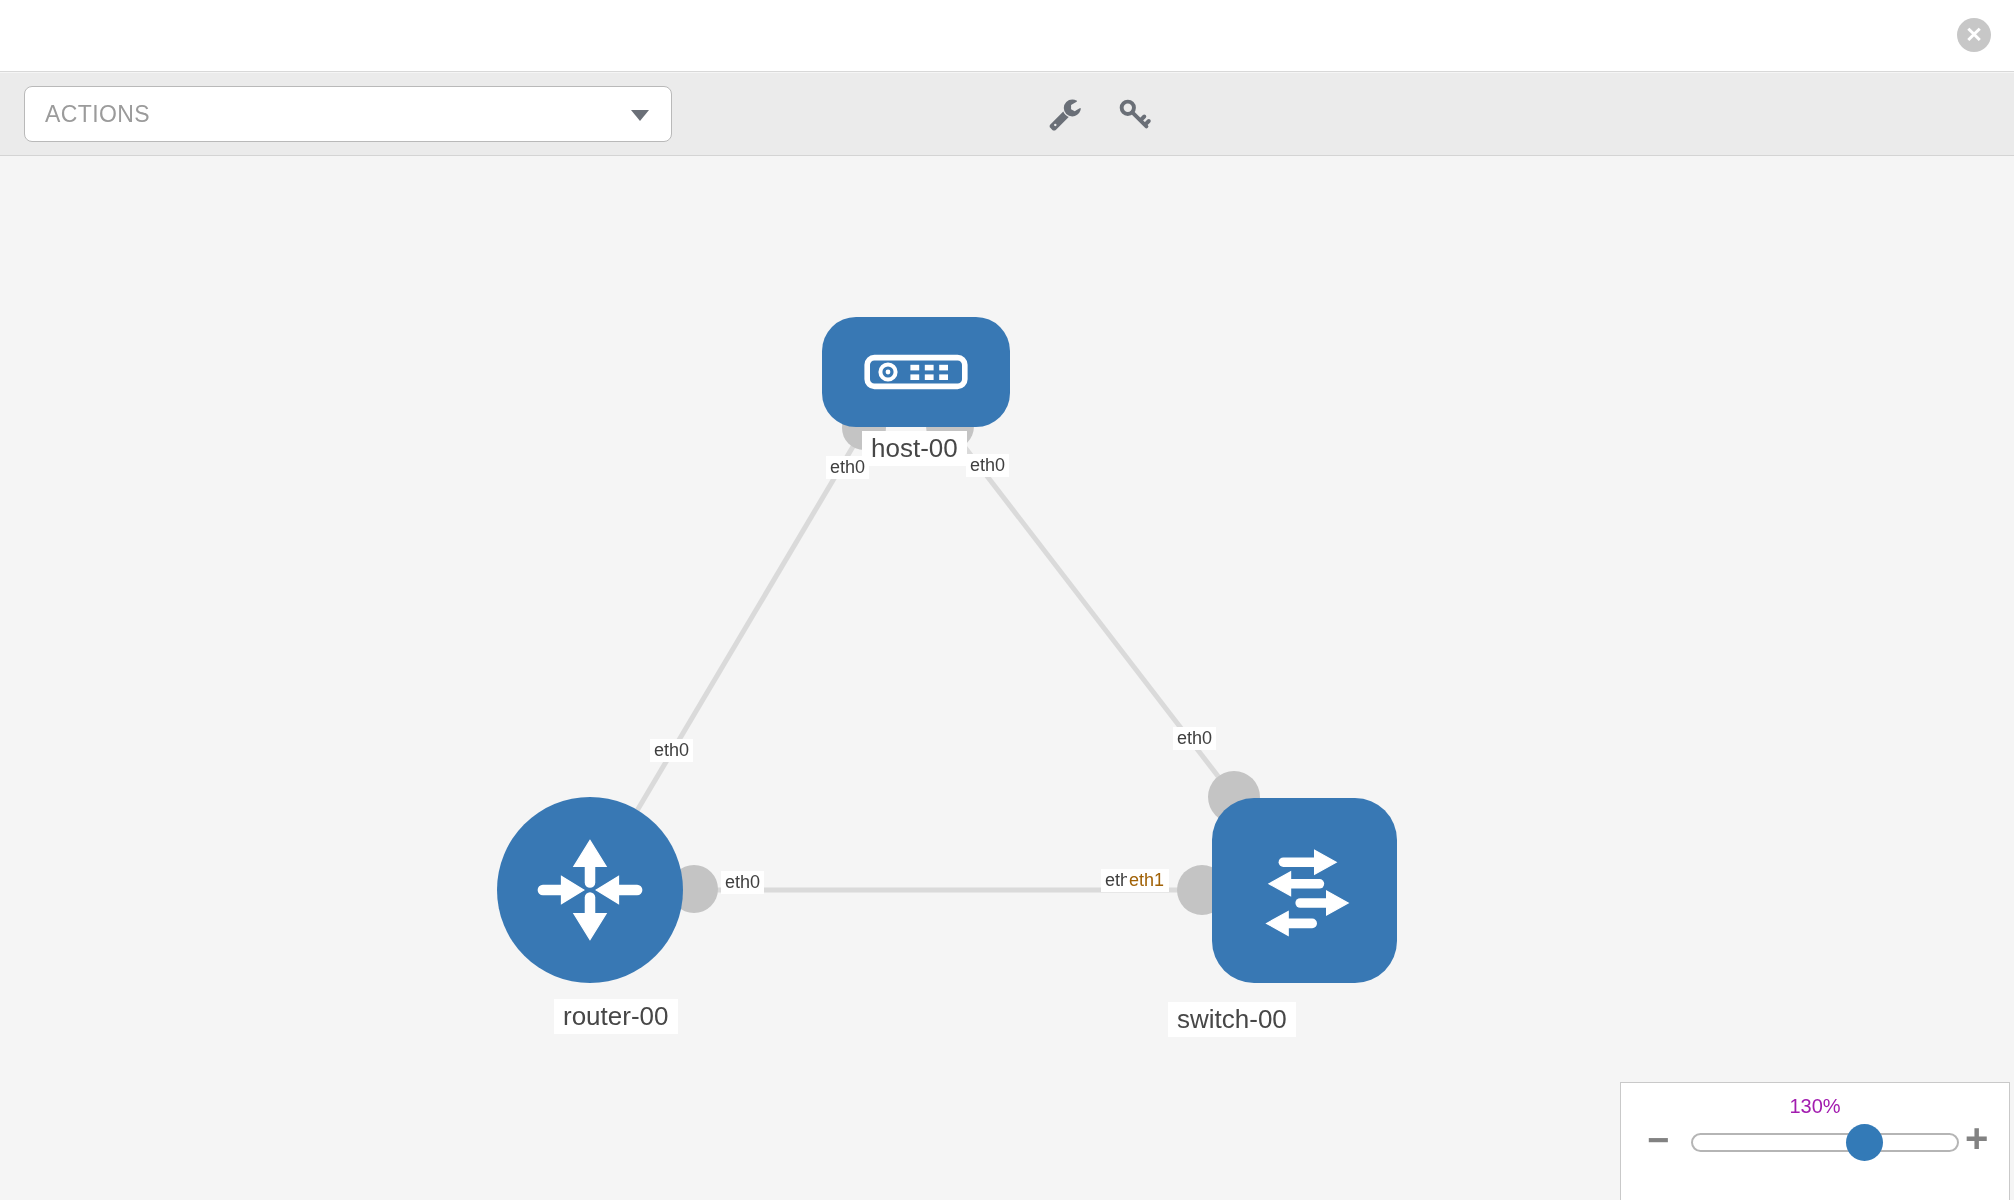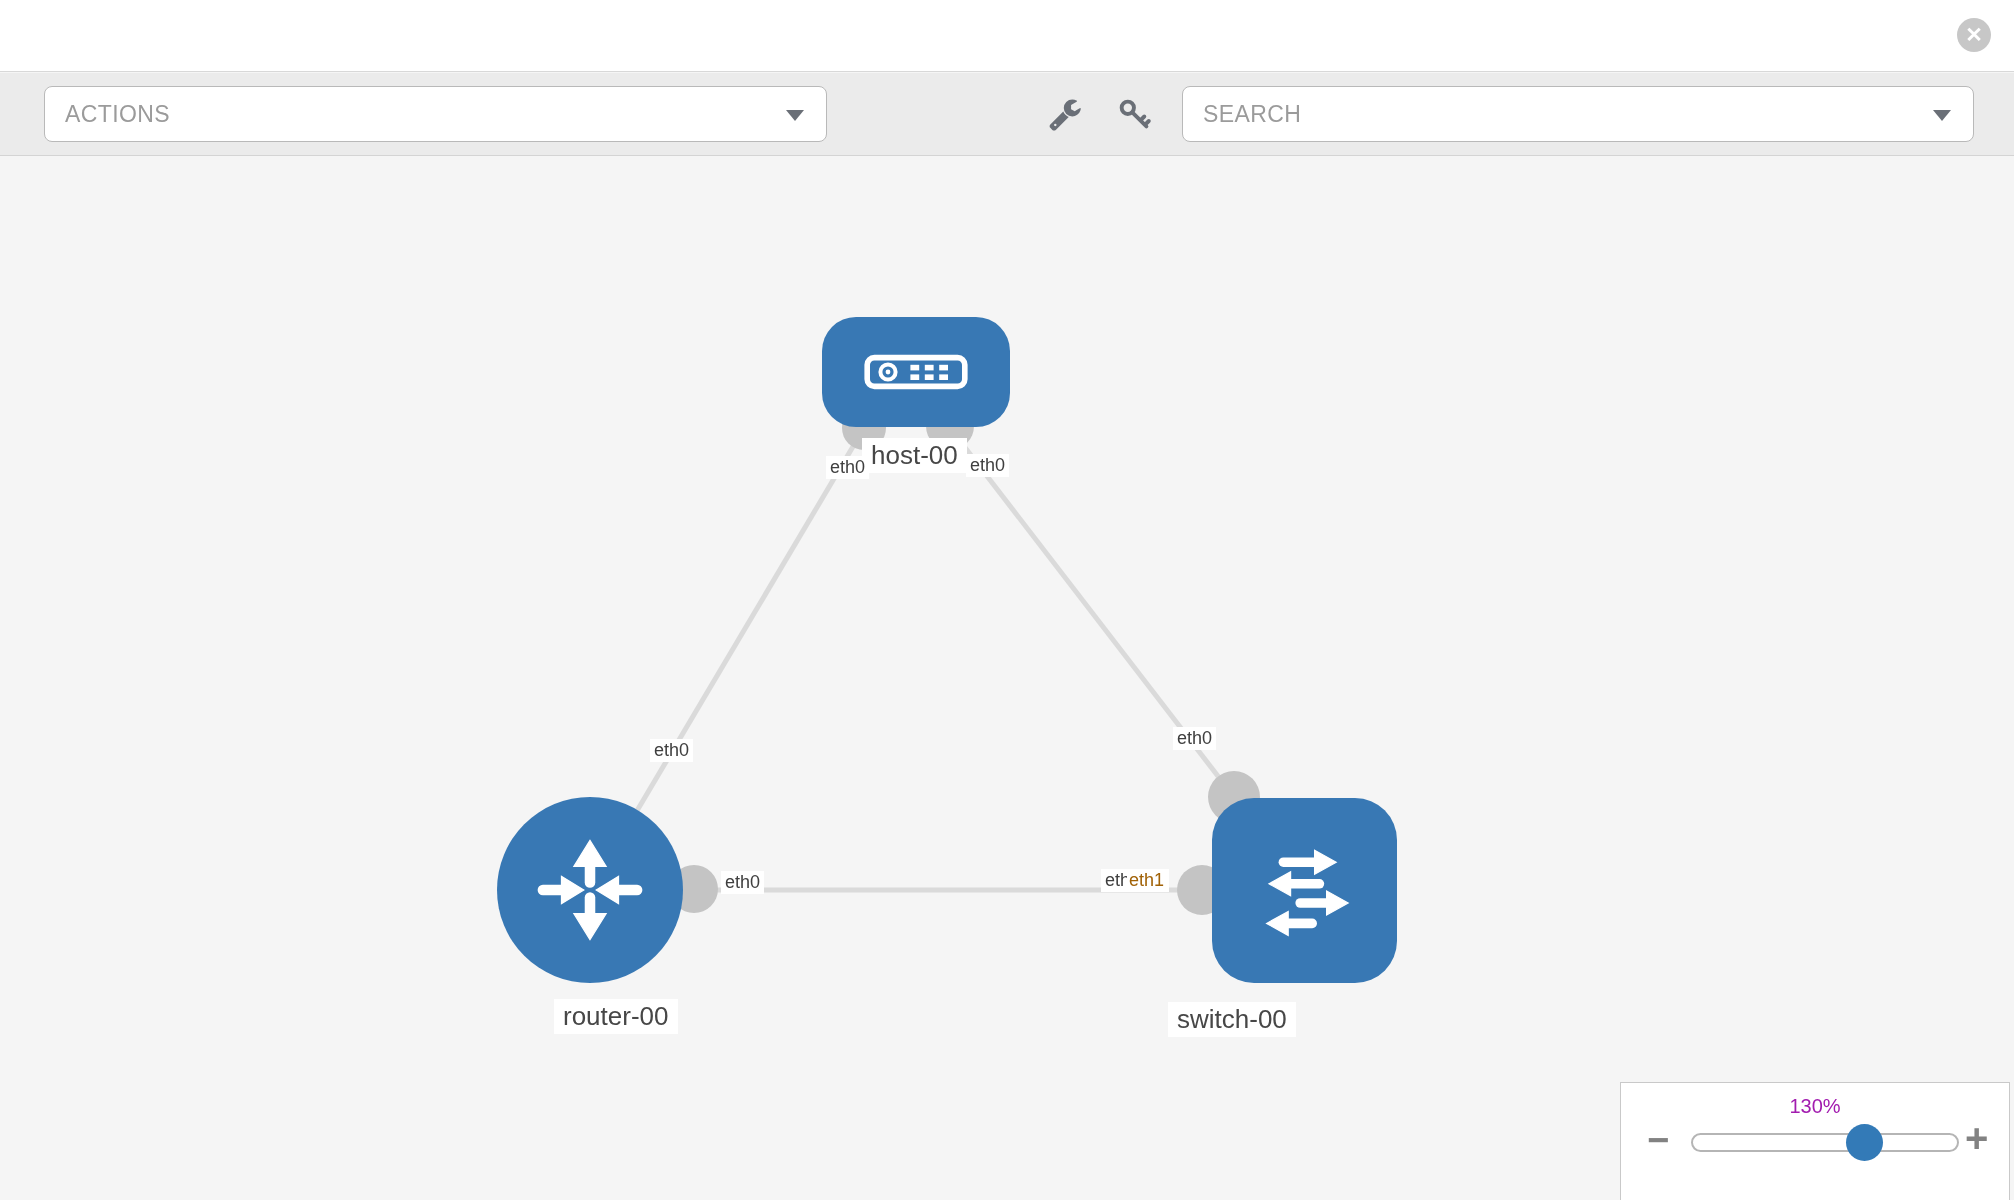--- a/index.html
+++ b/index.html
@@ -11,40 +11,40 @@
   .header { position:absolute; top:0; left:0; width:2014px; height:72px; background:#ffffff; border-bottom:1px solid #d8d8d8; }
   .title { position:absolute; left:40px; top:0; line-height:72px; font-size:25px; font-weight:bold; color:#605e5e; letter-spacing:0.2px; }
   .close-btn { position:absolute; top:18px; right:23px; width:34px; height:34px; border-radius:50%; background:#c7c7c7; cursor:pointer; }
   .close-btn span { position:absolute; left:0; top:0; width:34px; height:34px; line-height:33px; text-align:center; color:#ffffff; font-size:21px; font-weight:bold; }
 
   
   .toolbar { position:absolute; top:73px; left:0; width:2014px; height:83px; background:#ebebeb; border-bottom:1px solid #d4d4d4; }
   .combo { position:absolute; top:13px; height:56px; background:#ffffff; border:1px solid #b9b9b9; border-radius:8px; }
   .combo .combo-label { position:absolute; left:20px; top:0; line-height:54px; font-size:23px; color:#9b9b9b; letter-spacing:0.4px; }
   .caret { position:absolute; right:22px; top:23px; width:0; height:0; border-left:9px solid transparent; border-right:9px solid transparent; border-top:11px solid #6a6f77; }
-  .combo-actions { left:44px; width:783px; }
+  .combo-actions { left:24px; width:648px; }
   .combo-search { left:1182px; width:792px; }
   .tool-btn { position:absolute; top:24px; width:36px; height:36px; cursor:pointer; }
   .tool-btn svg { display:block; }
   .tool-wrench { left:1048px; }
   .tool-key { left:1117px; }
 
   
   .canvas { position:absolute; top:156px; left:0; width:2014px; height:1044px; background:#f5f5f5; }
   .links-layer { position:absolute; top:0; left:0; }
 
   .node { position:absolute; background:#3878b4; }
   .node-host { left:822px; top:161px; width:188px; height:110px; border-radius:34px; }
   .node-router { left:497px; top:641px; width:186px; height:186px; border-radius:50%; }
   .node-switch { left:1212px; top:642px; width:185px; height:185px; border-radius:42px; }
   .node svg { position:absolute; left:50%; top:50%; transform:translate(-50%,-50%); }
 
   .node-label { position:absolute; background:#ffffff; color:#474747; font-size:26px; padding:2px 9px; white-space:nowrap; }
   .iface-label { position:absolute; background:#ffffff; color:#3f3f3f; font-size:18px; padding:1px 4px; white-space:nowrap; }
-  .lbl-host { left:862px; top:282px;text-align:right; }
+  .lbl-host { left:862px; top:275px;text-align:right; }
   .lbl-router { left:554px; top:843px; }
   .lbl-switch { left:1168px; top:846px; }
   .if-host-left { left:826px; top:300px; }
   .if-host-right { left:966px; top:298px; }
   .if-router-top { left:650px; top:583px; }
   .if-switch-top { left:1173px; top:571px; }
   .if-router-right { left:721px; top:715px; }
   .if-composite { position:absolute; left:1101px; top:713px; width:70px; height:28px; }
   .if-composite .back { position:absolute; left:0; top:0; width:32px; overflow:hidden; background:#ffffff; color:#3f3f3f; font-size:18px; padding:1px 0 1px 4px; }
   .if-composite .front { position:absolute; left:26px; top:0; background:#ffffff; color:#a16207; font-size:18px; padding:1px 5px 1px 2px; }
@@ -81,24 +81,20 @@
       </svg>
     </div>
 
     <div class="tool-btn tool-key">
       <svg width="36" height="36" viewBox="0 0 24 24">
         <circle cx="7.2" cy="7.2" r="4.1" fill="none" stroke="#6a6f77" stroke-width="2.6"></circle>
         <path d="M10.2 10.2 L19.6 19.6 M15.6 15.6 L18.2 13 M18.6 18.6 L21.2 16" fill="none" stroke="#6a6f77" stroke-width="2.6" stroke-linecap="round"></path>
       </svg>
     </div>
 
-    <div class="combo combo-search">
-      <span class="combo-label">SEARCH</span>
-      <span class="caret"></span>
-    </div>
   </div>
 
   <div class="canvas">
 
     <svg class="links-layer" width="2014" height="1044" viewBox="0 0 2014 1044">
 
       <line x1="864" y1="272" x2="590" y2="734" stroke="#dadada" stroke-width="5"></line>
       <line x1="950" y1="272" x2="1234" y2="641" stroke="#dadada" stroke-width="5"></line>
       <line x1="590" y1="734" x2="1303" y2="734" stroke="#dadada" stroke-width="5"></line>
 

